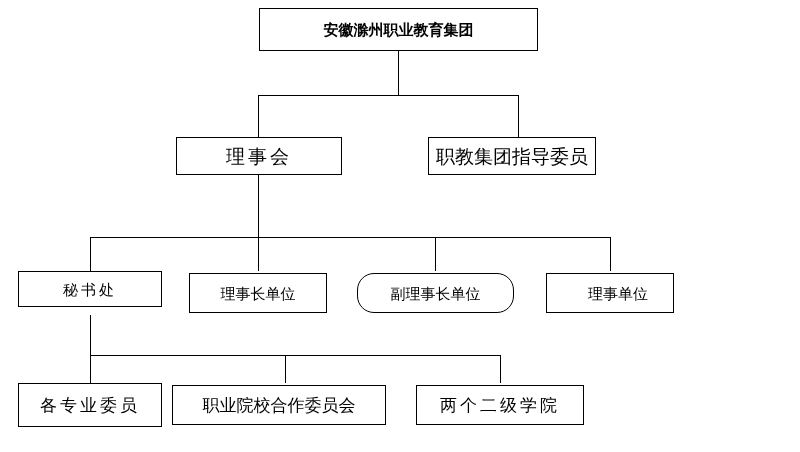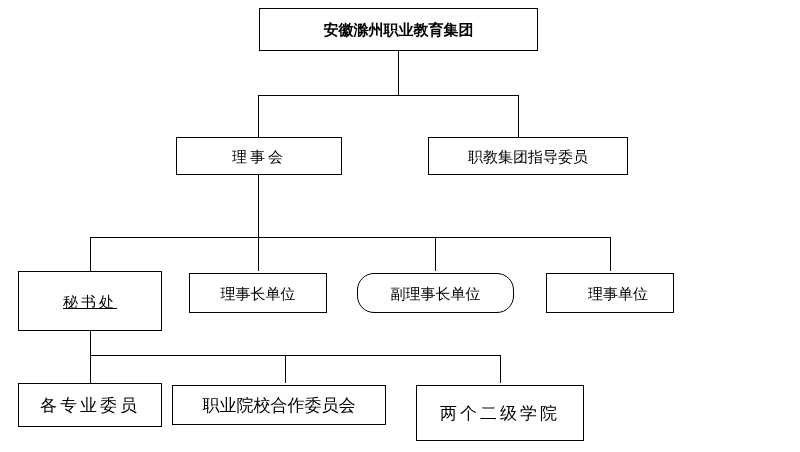--- a/index.html
+++ b/index.html
@@ -31,21 +31,21 @@
   }
   .node-label {
     display: block;
     line-height: 1;
   }
   .root-node .node-label {
     font-weight: bold;
     font-size: 15px;
   }
   .lvl2-node .node-label {
-    font-size: 15px;
+    font-size: 19px;
   }
   .lvl3-node .node-label {
     font-size: 15px;
   }
   .lvl4-node .node-label {
     font-size: 17px;
   }
   .spaced .node-label {
     letter-spacing: 3px;
   }
@@ -87,25 +87,25 @@
   <div class="line line-v" style="left:500px; top:355px; height:28px;"></div>
 
   <div class="node root-node" style="left:259px; top:8px; width:279px; height:43px;">
     <span class="node-label">安徽滁州职业教育集团</span>
   </div>
 
   <div class="node lvl2-node spaced" style="left:176px; top:137px; width:166px; height:38px;">
     <span class="node-label">理事会</span>
   </div>
 
-  <div class="node lvl2-node" style="left:428px; top:137px; width:200px; height:38px;">
+  <div class="node lvl2-node" style="left:428px; top:137px; width:168px; height:38px;">
     <span class="node-label">职教集团指导委员</span>
   </div>
 
-  <div class="node lvl3-node spaced" style="left:18px; top:271px; width:144px; height:60px;text-decoration:underline;">
+  <div class="node lvl3-node spaced" style="left:18px; top:271px; width:144px; height:36px;">
     <span class="node-label">秘书处</span>
   </div>
 
   <div class="node lvl3-node" style="left:189px; top:273px; width:138px; height:40px;">
     <span class="node-label">理事长单位</span>
   </div>
 
   <div class="node lvl3-node" style="left:357px; top:273px; width:157px; height:40px;border-radius:17px;">
     <span class="node-label">副理事长单位</span>
   </div>
@@ -115,17 +115,17 @@
   </div>
 
   <div class="node lvl4-node spaced" style="left:18px; top:383px; width:144px; height:44px;">
     <span class="node-label">各专业委员</span>
   </div>
 
   <div class="node lvl4-node" style="left:172px; top:385px; width:214px; height:40px;">
     <span class="node-label">职业院校合作委员会</span>
   </div>
 
-  <div class="node lvl4-node spaced" style="left:416px; top:385px; width:168px; height:56px;text-align:right;">
+  <div class="node lvl4-node spaced" style="left:416px; top:385px; width:168px; height:40px;text-align:right;">
     <span class="node-label">两个二级学院</span>
   </div>
 
 </div>
 
 </body></html>

